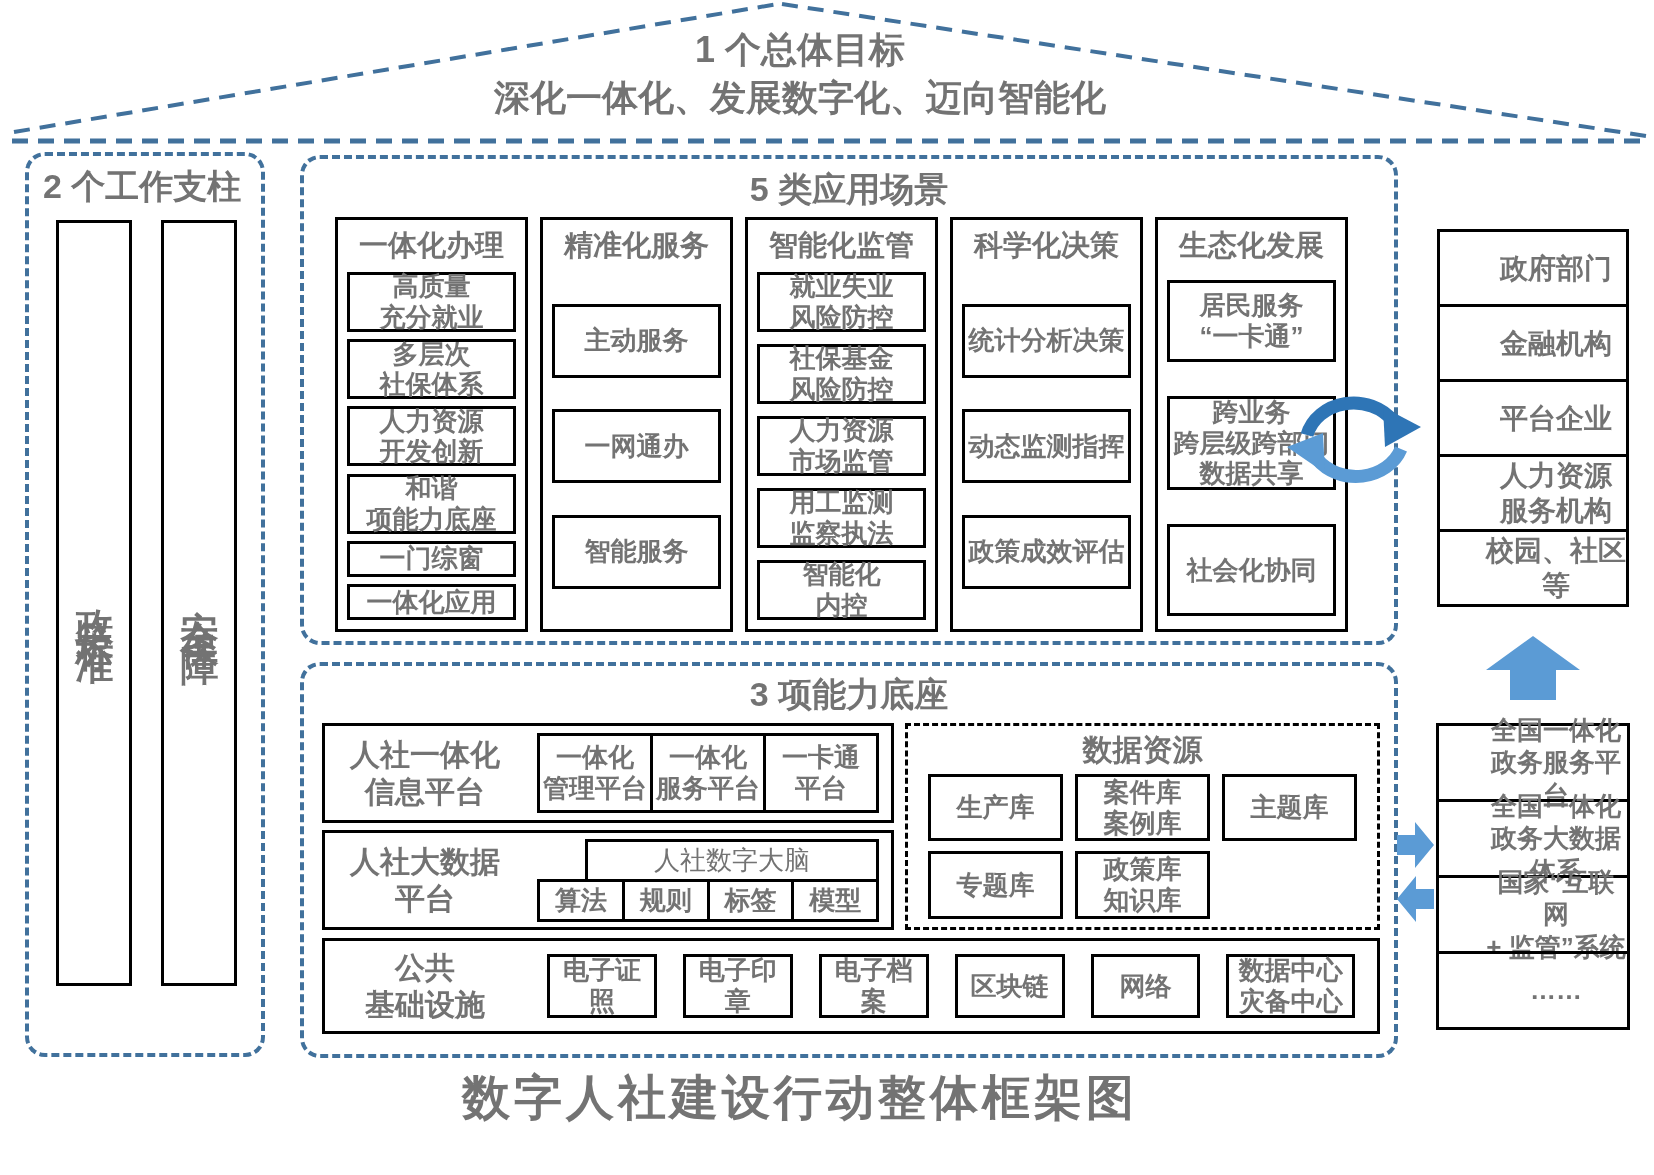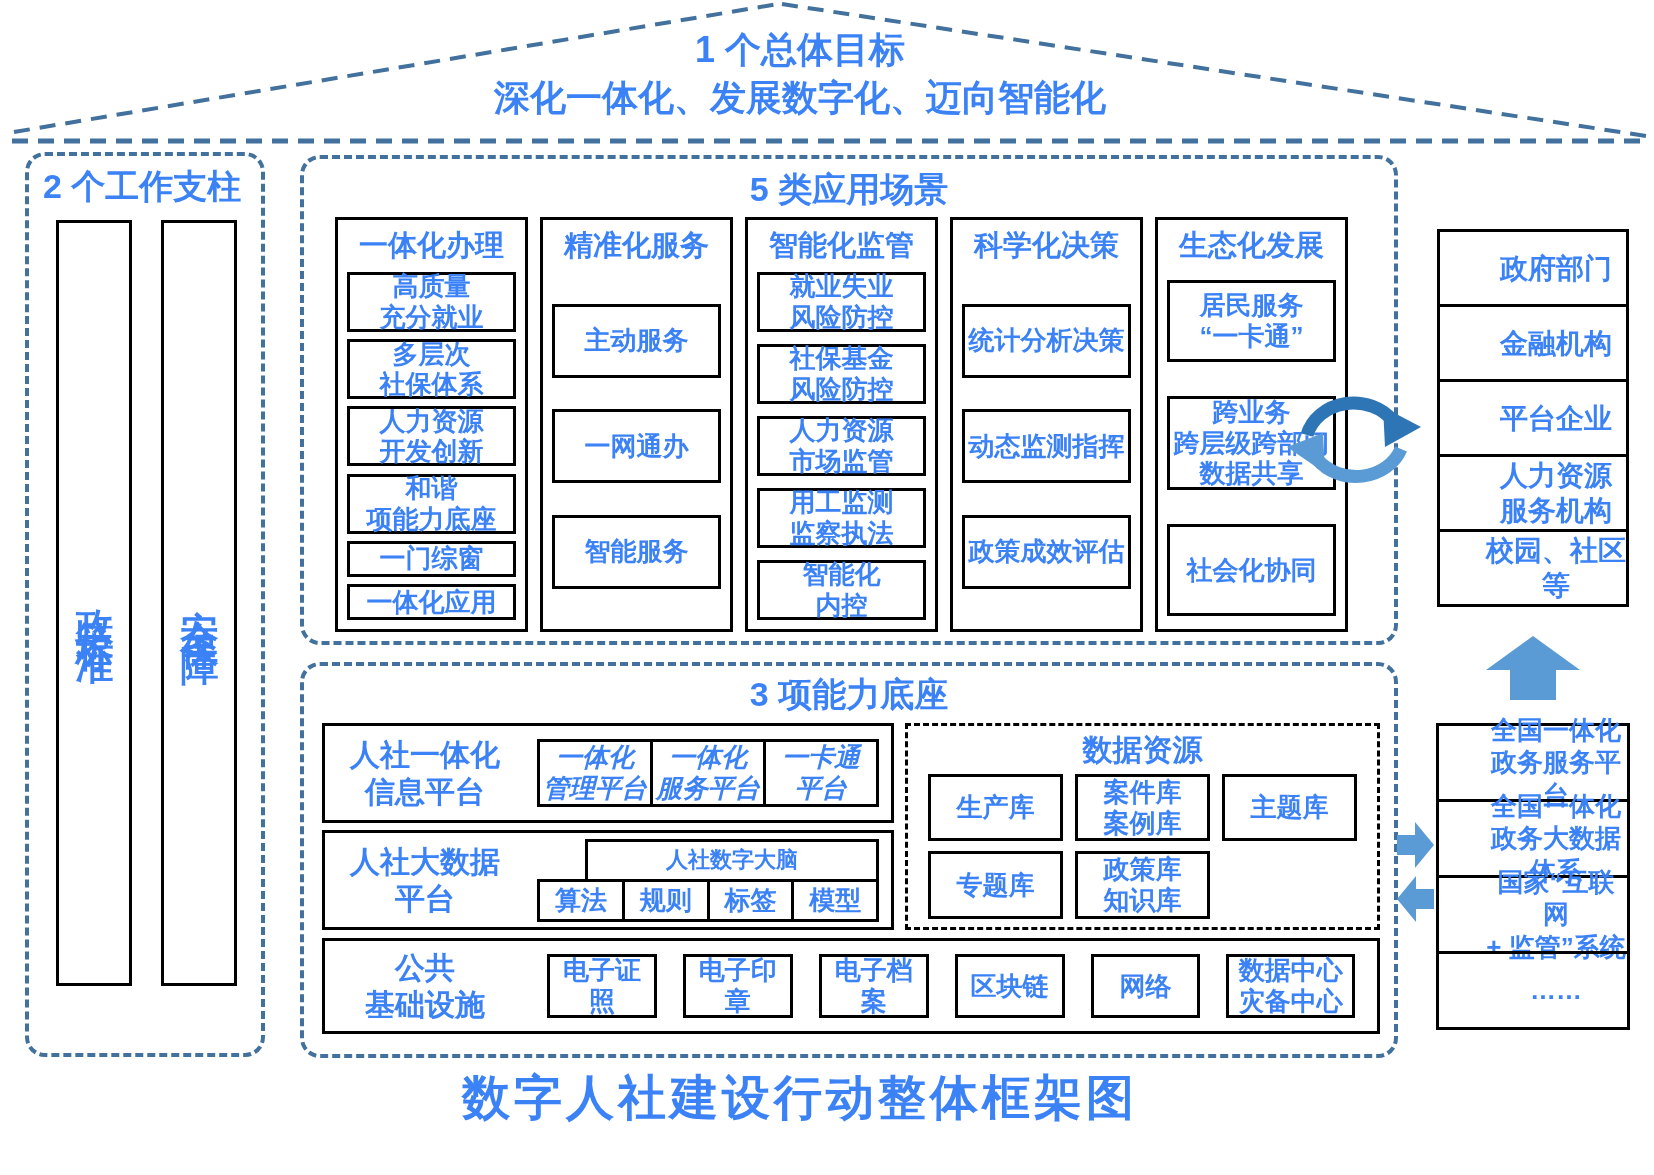--- a/index.html
+++ b/index.html
@@ -1,17 +1,17 @@
 <!DOCTYPE html>
 <html><head>
 <meta charset="utf-8">
 <style>
   html,body{margin:0;padding:0;background:#fff;}
   .canvas{position:relative;width:1654px;height:1175px;background:#fff;overflow:hidden;
-          font-family:"Liberation Sans",sans-serif;color:#3b82f6;}
+          font-family:"Liberation Sans",sans-serif;color:#737373;}
   [data-bind]{white-space:pre-line;}
   svg{display:block;}
 
   
   .dashbox{position:absolute;border:4px dashed #41719C;border-radius:20px;box-sizing:border-box;}
 
   
   .roof-svg{position:absolute;left:0;top:0;}
   .roof-text{position:absolute;left:0;top:26px;width:1600px;text-align:center;
              font-weight:700;font-size:36px;line-height:1.32;}
@@ -48,25 +48,25 @@
   .sbox:first-child{margin-top:0;}
   .pbox{height:78px;font-size:28px;}
   .nbox{height:79px;font-size:26px;}
 
   
   .found-title{position:absolute;left:0;top:6px;width:100%;text-align:center;font-size:34px;font-weight:700;}
   .frow{position:absolute;border:3px solid #000;box-sizing:border-box;display:flex;align-items:stretch;}
   .frow-label{display:flex;align-items:center;justify-content:center;text-align:center;
               font-size:30px;font-weight:700;line-height:1.25;flex:none;}
   .r1items{flex:1;display:flex;align-items:center;padding:0 12px;}
-  .r1items .item{flex:1;height:68px;margin-left:-3px;font-style:italic;}
+  .r1items .item{flex:1;height:80px;margin-left:-3px;}
   .r1items .item:first-child{margin-left:0;}
   .r2items{flex:1;display:flex;flex-direction:column;justify-content:center;padding:0 12px;}
   .brainbar{border:3px solid #000;box-sizing:border-box;height:43px;display:flex;align-items:center;
-            justify-content:center;font-size:22px;font-weight:700;margin-left:48px;}
+            justify-content:center;font-size:26px;font-weight:400;margin-left:48px;}
   .brainrow{display:flex;margin-top:-3px;}
   .brainrow .item{flex:1;height:43px;margin-left:-3px;font-size:26px;}
   .brainrow .item:first-child{margin-left:0;}
   .resources{position:absolute;border:3px dashed #000;box-sizing:border-box;}
   .res-title{position:absolute;left:0;top:4px;width:100%;text-align:center;font-size:30px;font-weight:700;}
   .res-grid{position:absolute;left:20px;right:20px;top:48px;bottom:12px;display:grid;
             grid-template-columns:1fr 1fr 1fr;grid-template-rows:1fr 1fr;gap:10px 12px;}
   .res-grid .item{height:auto;}
   .r3items{flex:1;display:flex;align-items:center;gap:26px;padding:0 22px;}
   .r3items .item{flex:1;height:64px;}

